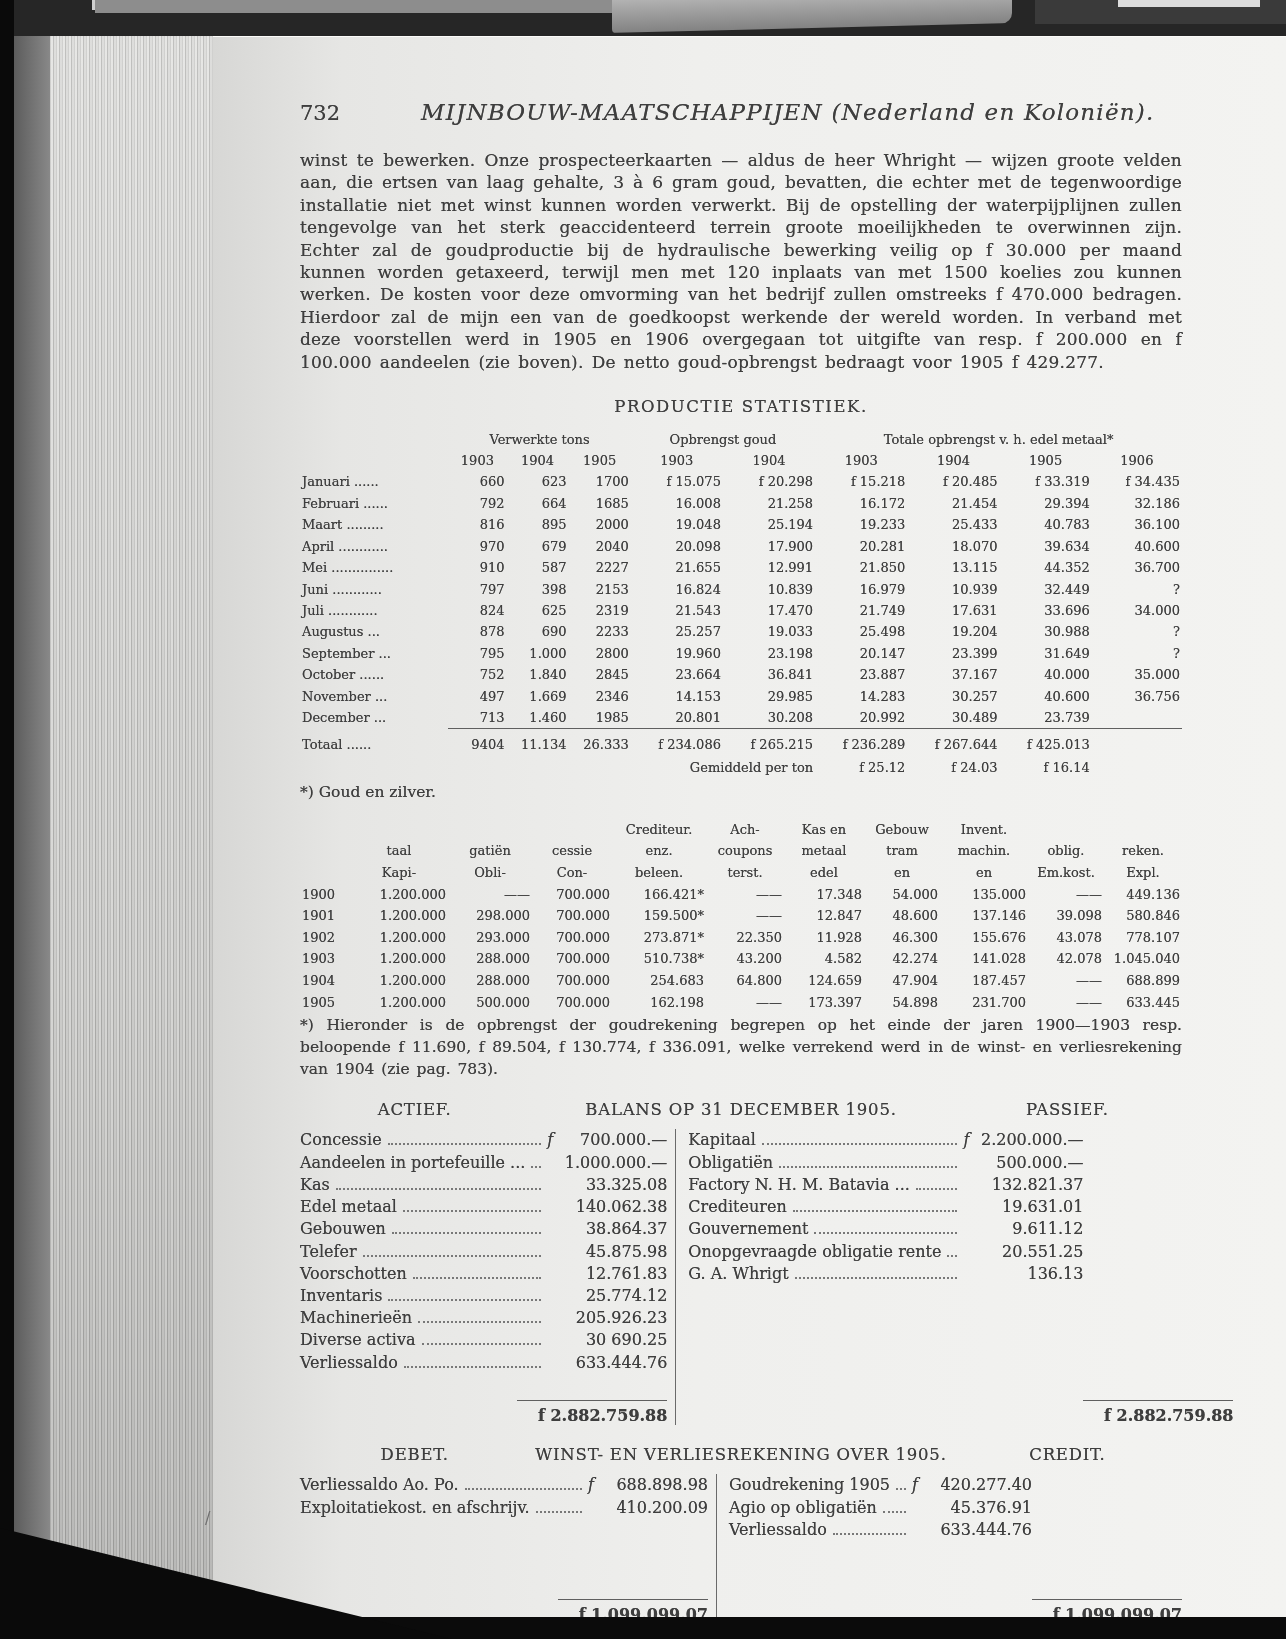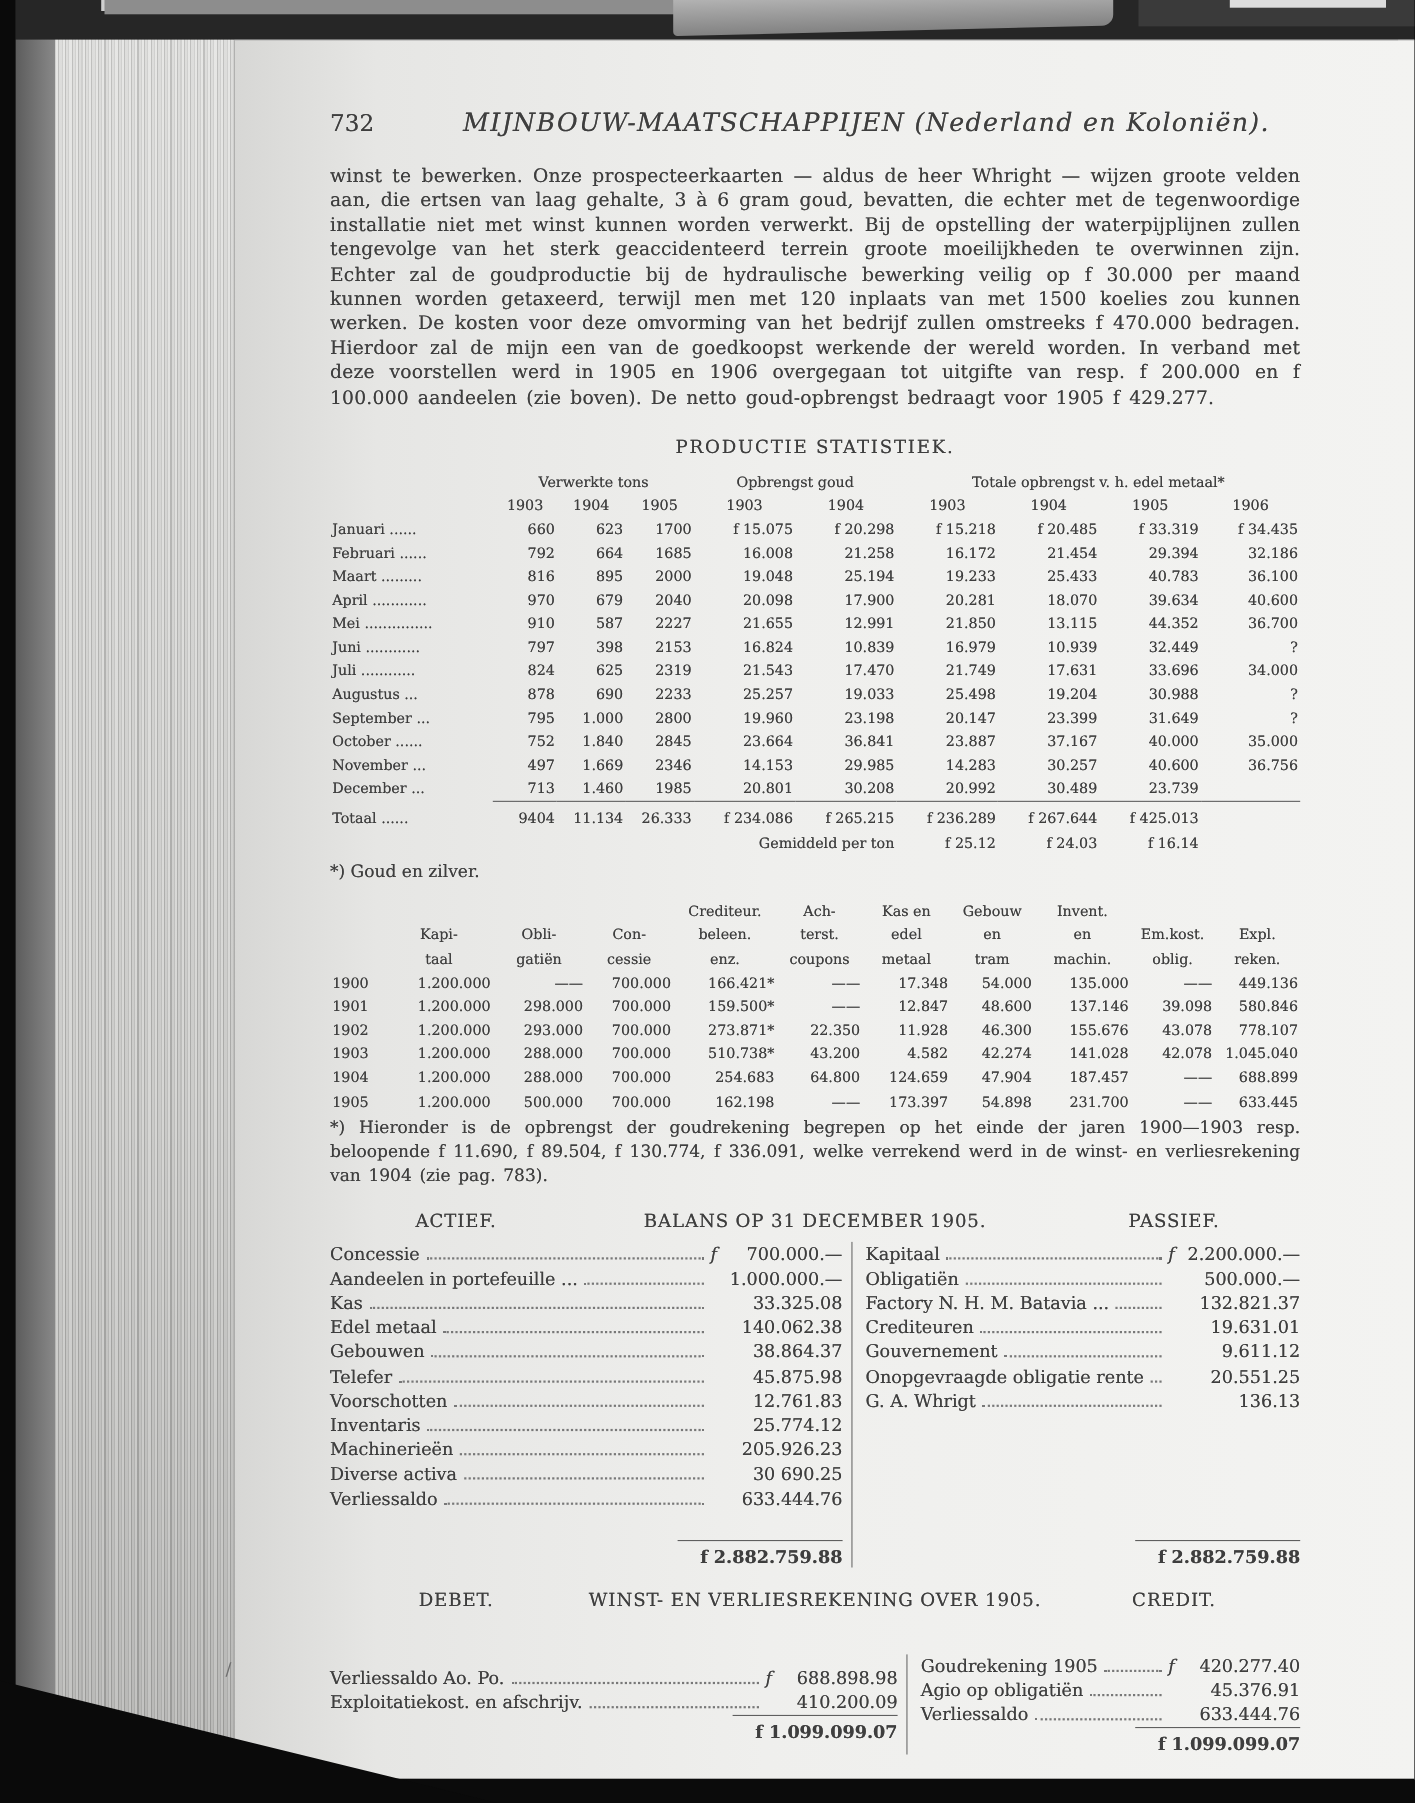--- a/index.html
+++ b/index.html
@@ -58,30 +58,30 @@
   .cap-foot{font-size:15.5px;line-height:21.8px;text-align:justify;word-spacing:2px;margin-top:2px;}
   .cap-table{margin-top:18px;}
   .cap-table td{line-height:21.6px;}
   
   .sec-head{display:flex;margin:20px 0 10px 0;font-size:16.5px;letter-spacing:.8px;}
   .sec-head .l{width:26%;text-align:center;}
   .sec-head .c{flex:1;text-align:center;}
   .sec-head .r{width:26%;text-align:center;}
   .twocol{display:flex;align-items:stretch;}
   .col-l{width:524px;display:flex;flex-direction:column;padding-right:8px;box-sizing:border-box;}
-  .col-r{flex:1;display:flex;flex-direction:column;border-left:1.5px solid #6a6a6a;padding-left:12px;}
+  .col-r{flex:1;display:flex;flex-direction:row;border-left:1.5px solid #6a6a6a;padding-left:12px;}
   .bal-row{display:flex;align-items:baseline;font-size:16px;line-height:22.2px;}
   .bal-label{white-space:nowrap;}
   .leader{flex:1;border-bottom:2px dotted #787878;margin:0 6px 4px 6px;min-width:10px;}
   .cur{width:16px;font-style:italic;text-align:left;}
   .bal-amount{min-width:104px;text-align:right;}
   .col-total{margin-top:auto;display:flex;justify-content:flex-end;font-size:16px;}
   .col-total .amt{border-top:1.5px solid #5f5f5f;padding-top:5px;min-width:150px;text-align:right;font-weight:bold;}
   .bal-cols{min-height:296px;}
-  .pl-cols{min-height:150px;align-items:center;}
+  .pl-cols{min-height:150px;}
   .fl-it{font-style:italic;}
 </style>
 </head>
 <body>
 
 <div class="top-band"></div>
 <div class="blob0"></div>
 <div class="blob1"></div>
 <div class="blob2"></div>
 <div class="blob3"></div>
@@ -347,44 +347,44 @@
           <td class="ctr">Crediteur.</td>
           <td class="ctr">Ach-</td>
           <td class="ctr">Kas en</td>
           <td class="ctr">Gebouw</td>
           <td class="ctr">Invent.</td>
           <td class="ctr"></td>
           <td class="ctr"></td>
         </tr>
         <tr>
           <td class="ctr"></td>
+          <td class="ctr">taal</td>
+          <td class="ctr">gatiën</td>
+          <td class="ctr">cessie</td>
+          <td class="ctr">enz.</td>
+          <td class="ctr">coupons</td>
+          <td class="ctr">metaal</td>
+          <td class="ctr">tram</td>
+          <td class="ctr">machin.</td>
+          <td class="ctr">oblig.</td>
+          <td class="ctr">reken.</td>
+        </tr>
+        <tr>
+          <td class="ctr"></td>
           <td class="ctr">Kapi-</td>
           <td class="ctr">Obli-</td>
           <td class="ctr">Con-</td>
           <td class="ctr">beleen.</td>
           <td class="ctr">terst.</td>
           <td class="ctr">edel</td>
           <td class="ctr">en</td>
           <td class="ctr">en</td>
           <td class="ctr">Em.kost.</td>
           <td class="ctr">Expl.</td>
         </tr>
-        <tr>
-          <td class="ctr"></td>
-          <td class="ctr">taal</td>
-          <td class="ctr">gatiën</td>
-          <td class="ctr">cessie</td>
-          <td class="ctr">enz.</td>
-          <td class="ctr">coupons</td>
-          <td class="ctr">metaal</td>
-          <td class="ctr">tram</td>
-          <td class="ctr">machin.</td>
-          <td class="ctr">oblig.</td>
-          <td class="ctr">reken.</td>
-        </tr>
       </tbody>
       <tbody>
 
           <tr>
             <td>1900</td>
             <td class="num">1.200.000</td>
             <td class="num">——</td>
             <td class="num">700.000</td>
             <td class="num">166.421*</td>
             <td class="num">——</td>

